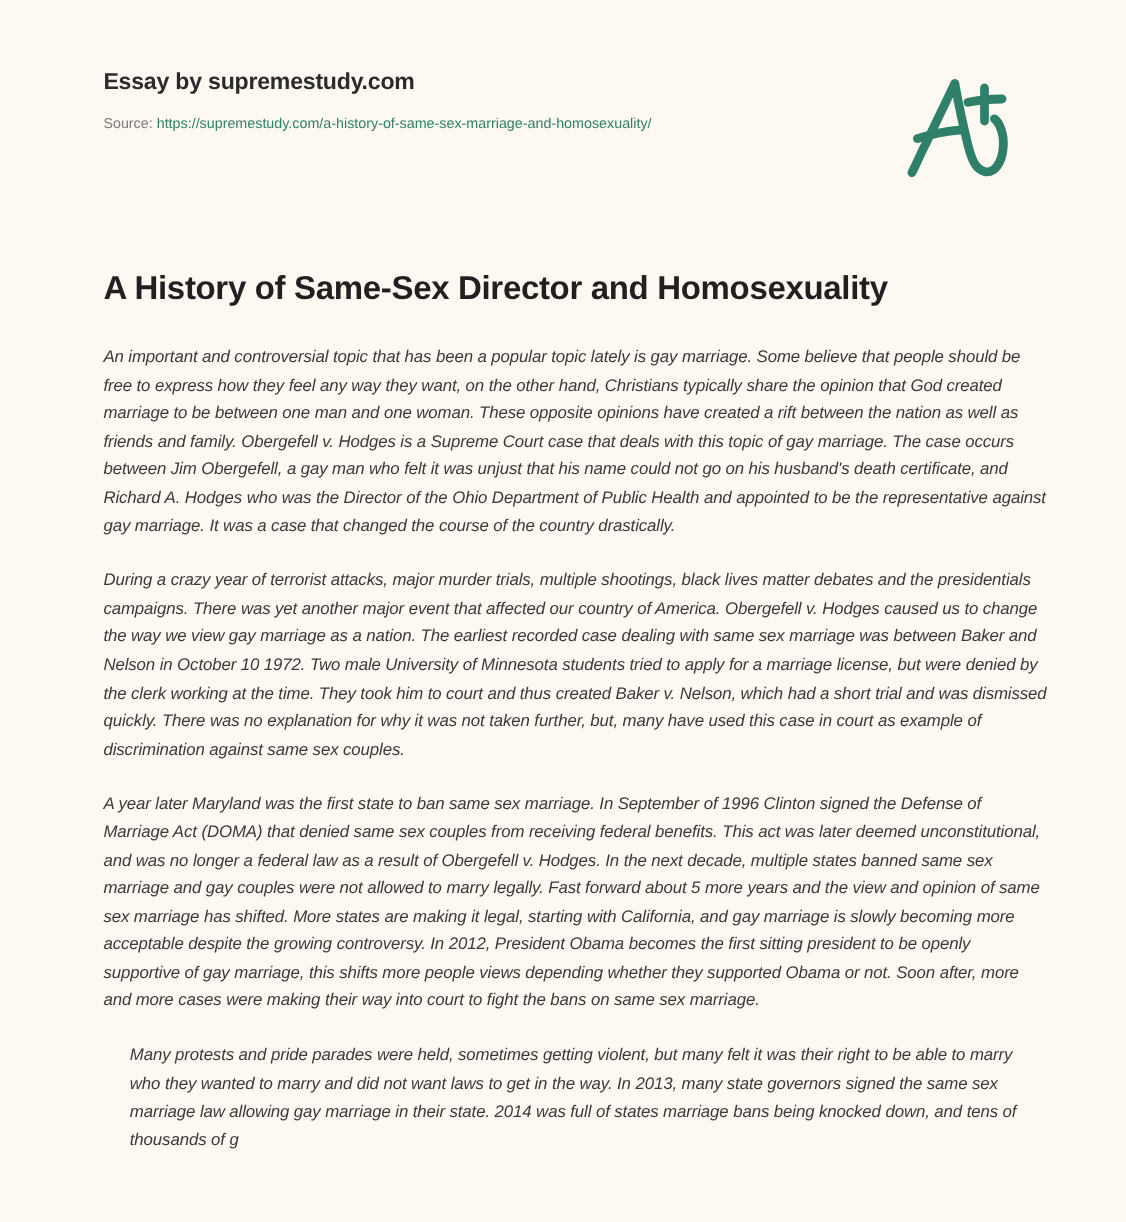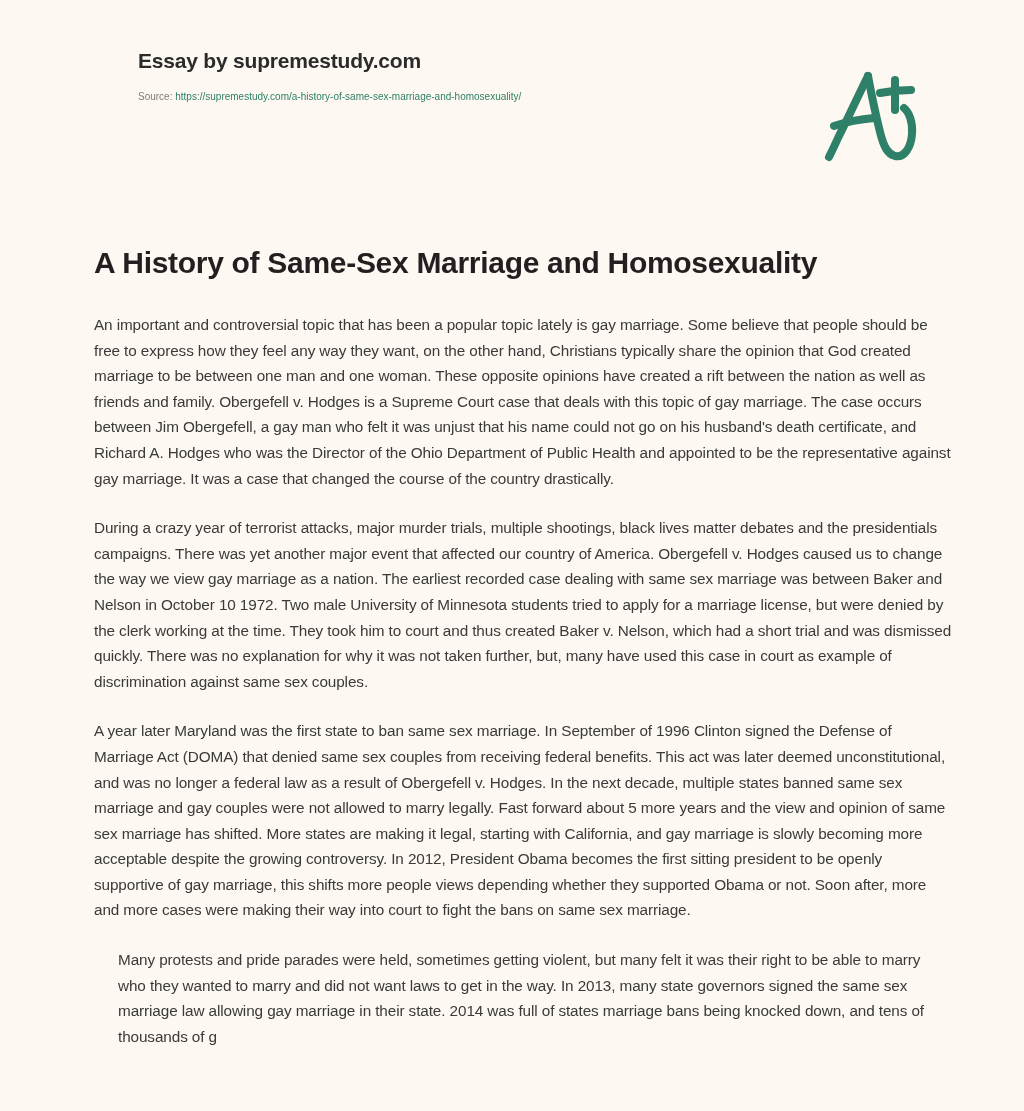--- a/index.html
+++ b/index.html
@@ -19,38 +19,37 @@
     position: relative;
     width: 1024px;
     height: 1111px;
     box-sizing: border-box;
   }
 
   
   .header {
     position: absolute;
     left: 94px;
-    top: 48px;
+    top: 62px;
     width: 860px;
-    margin-left: 44px;
   }
 
   .essay-by {
     font-size: 21px;
     font-weight: bold;
     color: #2b2b2b;
     letter-spacing: -0.2px;
     line-height: 1.2;
     margin: 0;
     font-family: "Liberation Sans", sans-serif;
   }
 
   .source-line {
     margin-top: 17px;
-    font-size: 10px;
+    font-size: 13px;
     line-height: 1.3;
     color: #7d7d7d;
     white-space: nowrap;
   }
 
   .source-label {
     color: #7d7d7d;
   }
 
   .source-url {
@@ -96,20 +95,21 @@
   }
 
   .body-content p {
     margin: 0 0 24px 0;
     font-size: 15.3px;
     line-height: 25.6px;
     color: #3a3a3a;
     text-align: left;
     font-family: "Liberation Sans", sans-serif;
     letter-spacing: -0.1px;
+    font-style: italic;
   }
 
   .body-content p.section-head {
     margin-bottom: 24px;
   }
 
   .body-content p:last-child {
     margin-bottom: 0;
     margin-left: 24px;
   }
@@ -138,21 +138,21 @@
 
         <path d="M18 66 C30 62, 46 59, 58 58" stroke-width="8"></path>
 
         <path d="M64 33 C74 31, 86 30, 95 30" stroke-width="8"></path>
 
         <path d="M79 20 C79 30, 79 42, 79 50" stroke-width="8"></path>
       </g>
     </svg>
   </div>
 
-  <h1 class="doc-title">A History of Same-Sex Marriage and Homosexuality</h1>
+  <h1 class="doc-title">A History of Same-Sex Director and Homosexuality</h1>
 
   <div class="body-content">
     <p>An important and controversial topic that has been a popular topic lately is gay marriage. Some believe that people should be free to express how they feel any way they want, on the other hand, Christians typically share the opinion that God created marriage to be between one man and one woman. These opposite opinions have created a rift between the nation as well as friends and family. Obergefell v. Hodges is a Supreme Court case that deals with this topic of gay marriage. The case occurs between Jim Obergefell, a gay man who felt it was unjust that his name could not go on his husband's death certificate, and Richard A. Hodges who was the Director of the Ohio Department of Public Health and appointed to be the representative against gay marriage. It was a case that changed the course of the country drastically.</p>
     <p>During a crazy year of terrorist attacks, major murder trials, multiple shootings, black lives matter debates and the presidentials campaigns. There was yet another major event that affected our country of America. Obergefell v. Hodges caused us to change the way we view gay marriage as a nation. The earliest recorded case dealing with same sex marriage was between Baker and Nelson in October 10 1972. Two male University of Minnesota students tried to apply for a marriage license, but were denied by the clerk working at the time. They took him to court and thus created Baker v. Nelson, which had a short trial and was dismissed quickly. There was no explanation for why it was not taken further, but, many have used this case in court as example of discrimination against same sex couples.</p>
     <p>A year later Maryland was the first state to ban same sex marriage. In September of 1996 Clinton signed the Defense of Marriage Act (DOMA) that denied same sex couples from receiving federal benefits. This act was later deemed unconstitutional, and was no longer a federal law as a result of Obergefell v. Hodges. In the next decade, multiple states banned same sex marriage and gay couples were not allowed to marry legally. Fast forward about 5 more years and the view and opinion of same sex marriage has shifted. More states are making it legal, starting with California, and gay marriage is slowly becoming more acceptable despite the growing controversy. In 2012, President Obama becomes the first sitting president to be openly supportive of gay marriage, this shifts more people views depending whether they supported Obama or not. Soon after, more and more cases were making their way into court to fight the bans on same sex marriage.</p>
     <p>Many protests and pride parades were held, sometimes getting violent, but many felt it was their right to be able to marry who they wanted to marry and did not want laws to get in the way. In 2013, many state governors signed the same sex marriage law allowing gay marriage in their state. 2014 was full of states marriage bans being knocked down, and tens of thousands of g</p>
   </div>
 
 </div>
 

